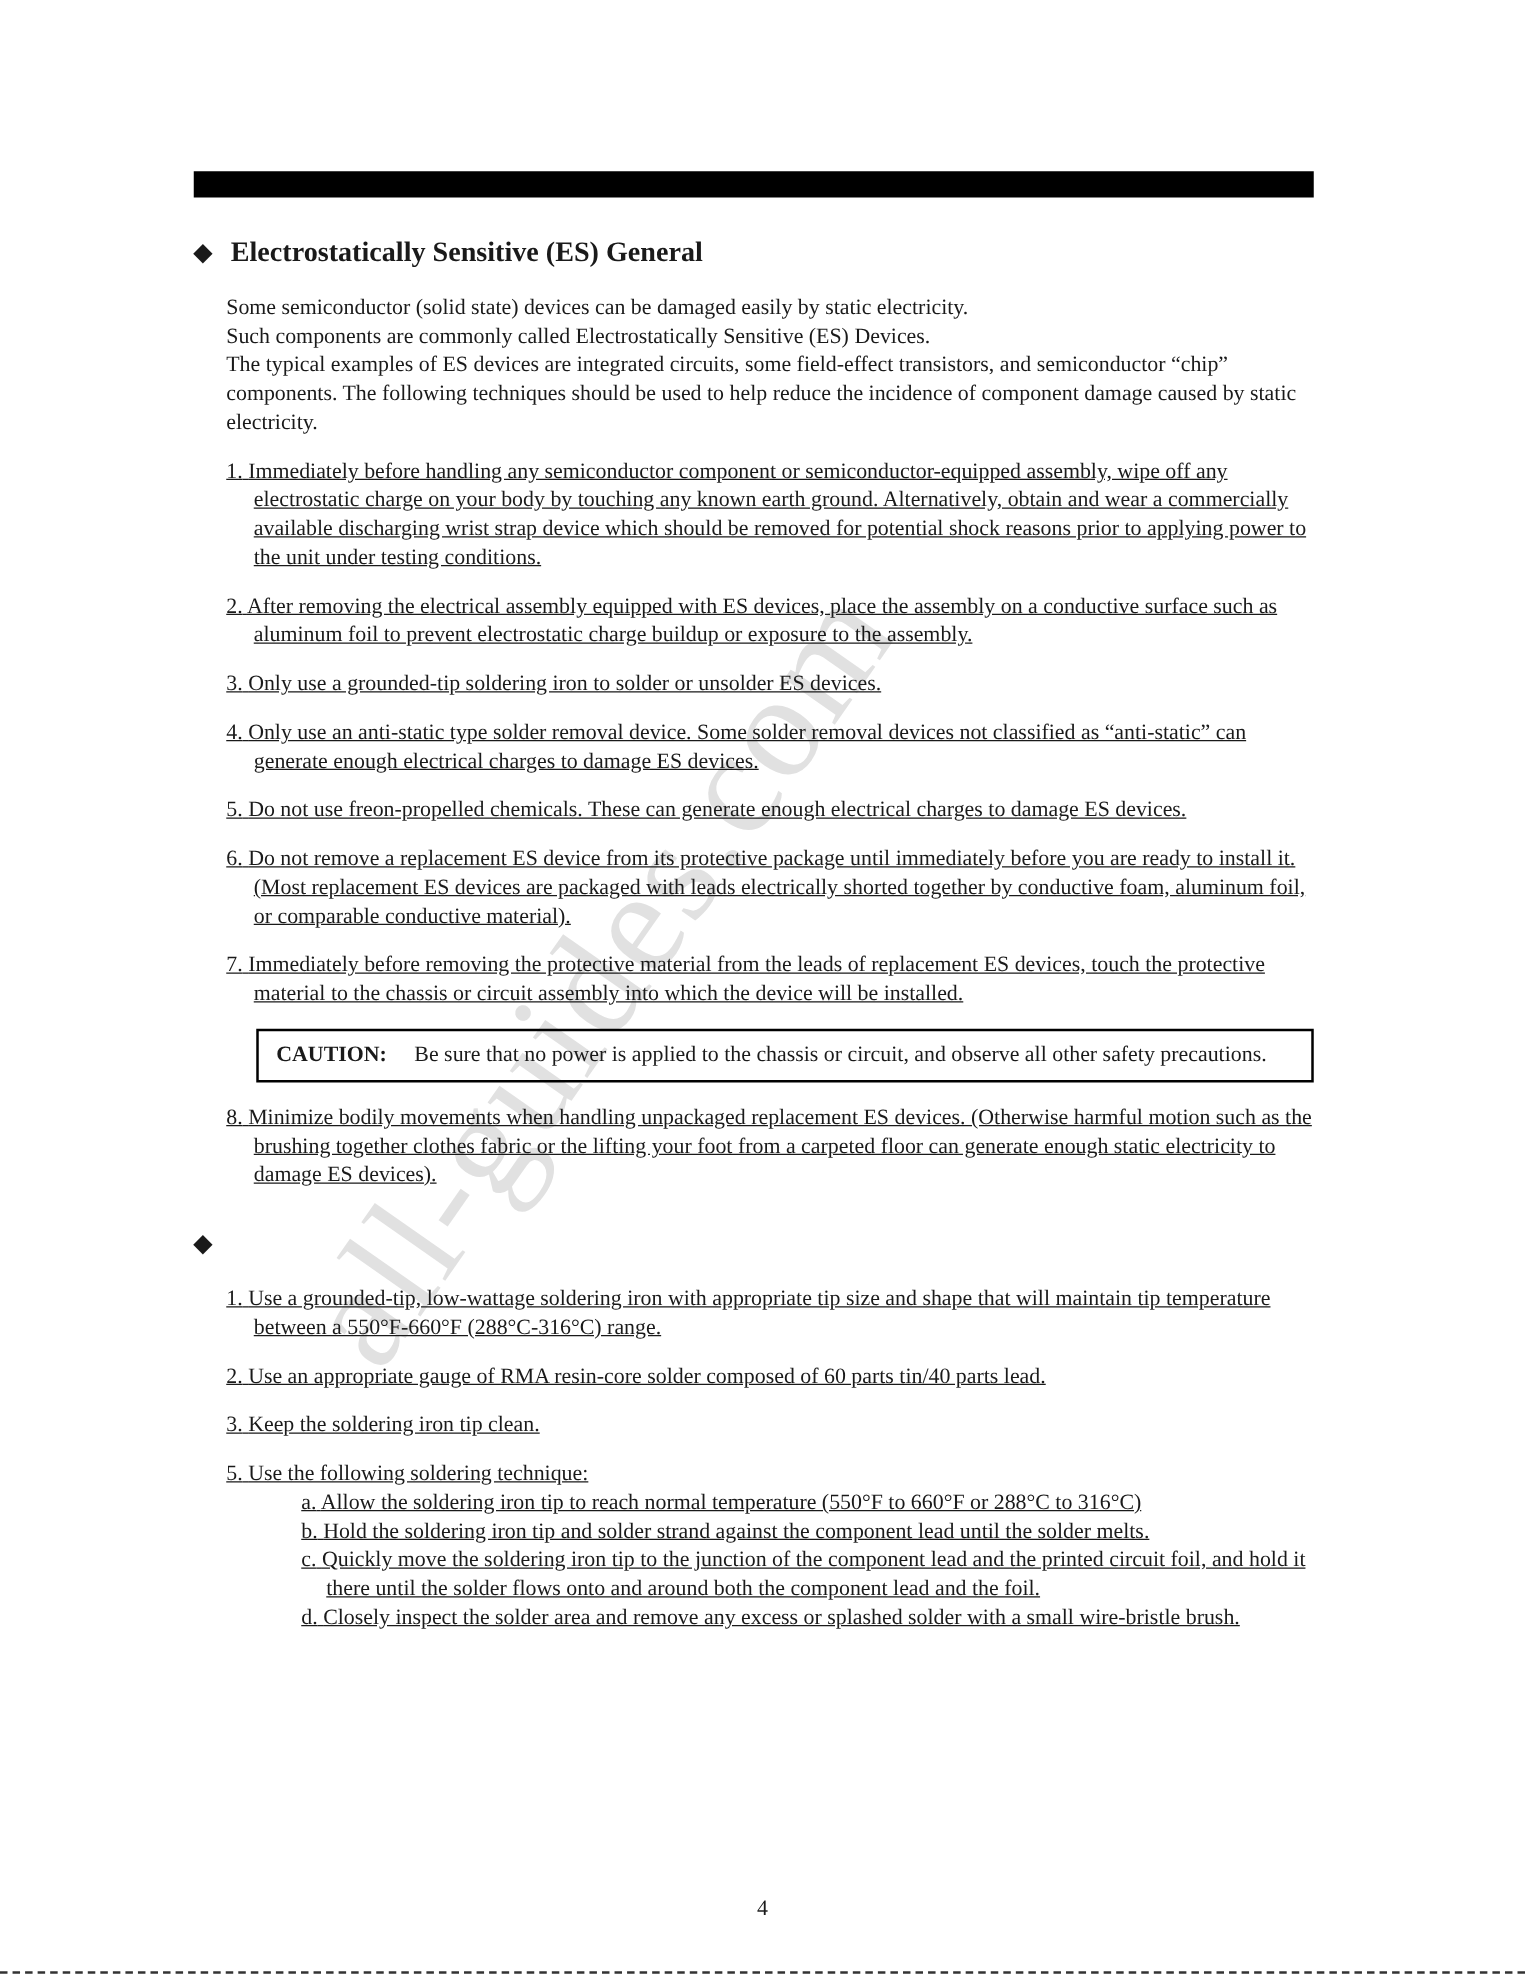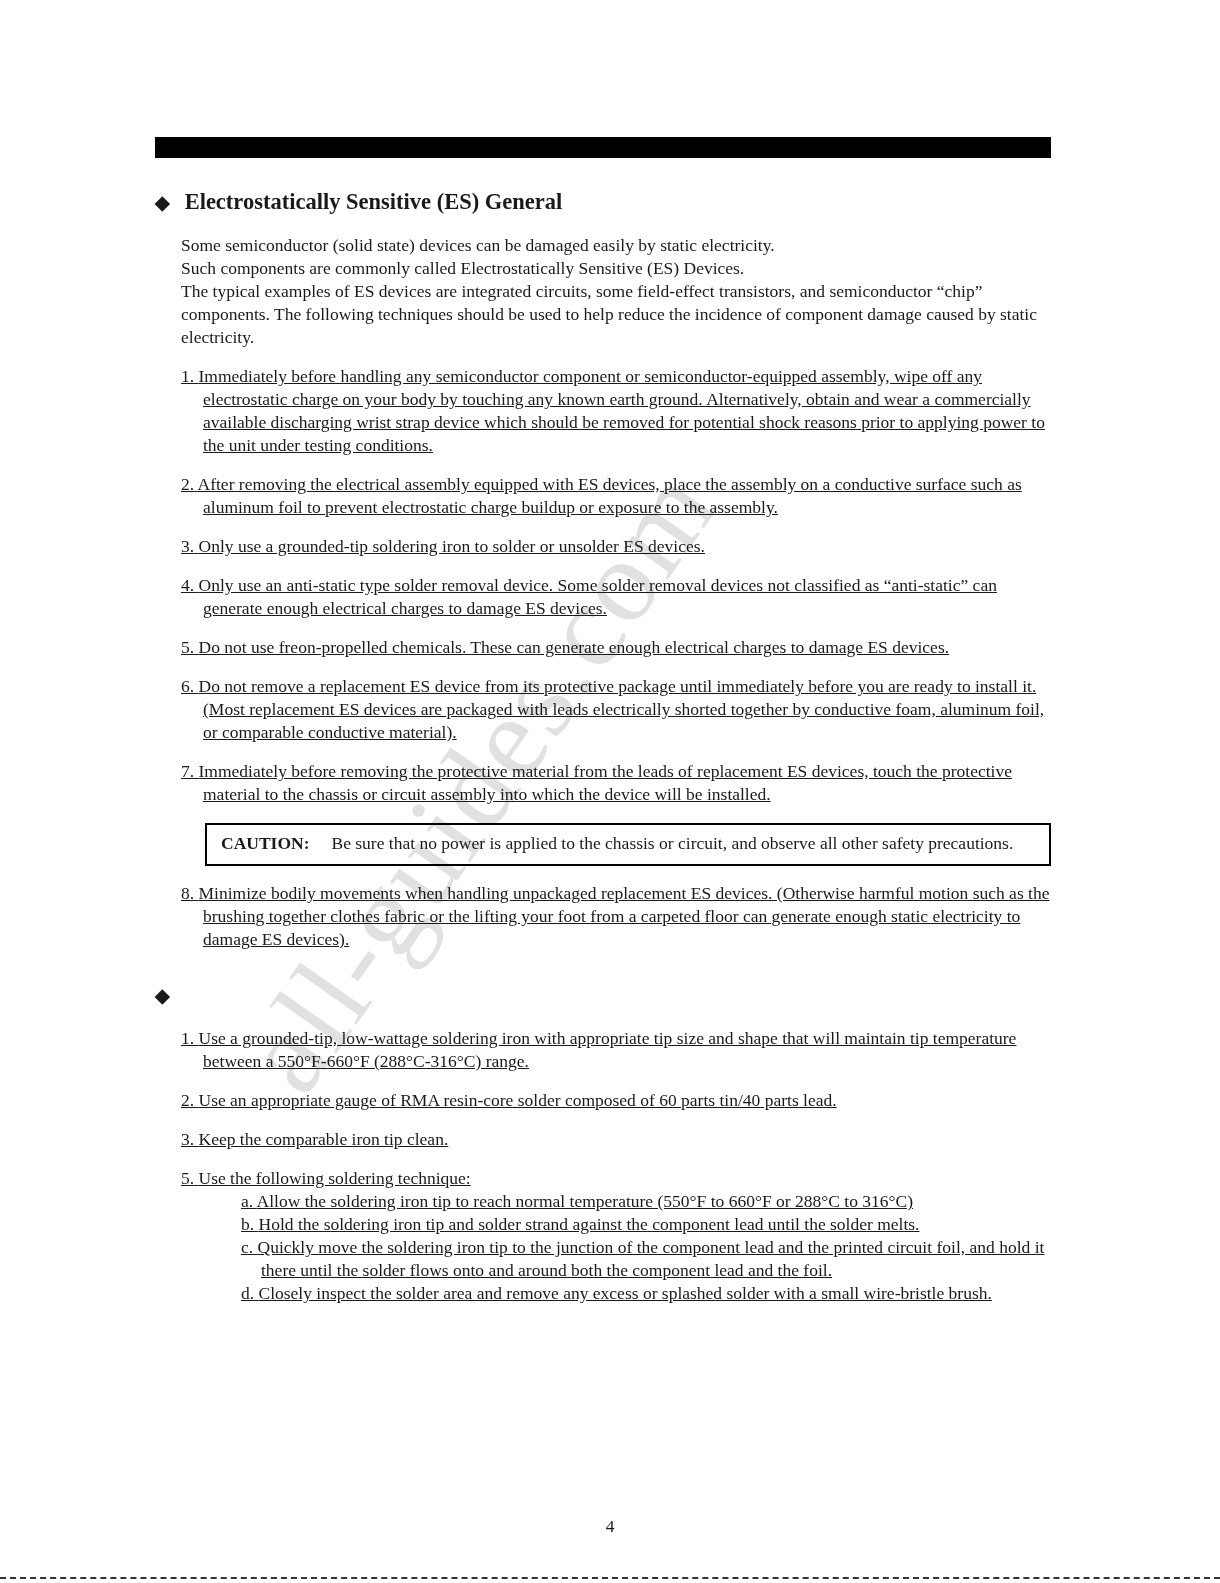--- a/index.html
+++ b/index.html
@@ -159,21 +159,21 @@
       <span class="txt">Use a grounded-tip, low-wattage soldering iron with appropriate tip size and shape that will maintain tip temperature between a 550°F-660°F (288°C-316°C) range.</span>
     </div>
 
     <div class="item">
       <span class="num">2.</span>
       <span class="txt">Use an appropriate gauge of RMA resin-core solder composed of 60 parts tin/40 parts lead.</span>
     </div>
 
     <div class="item">
       <span class="num">3.</span>
-      <span class="txt">Keep the comparable iron tip clean.</span>
+      <span class="txt">Keep the soldering iron tip clean.</span>
     </div>
 
 
     <div class="item">
       <span class="num">5.</span>
       <span class="txt">Use the following soldering technique:</span>
       <div class="sub">
         <div class="subitem">
           <span class="num">a.</span>
           <span class="txt">Allow the soldering iron tip to reach normal temperature (550°F to 660°F or 288°C to 316°C)</span>

